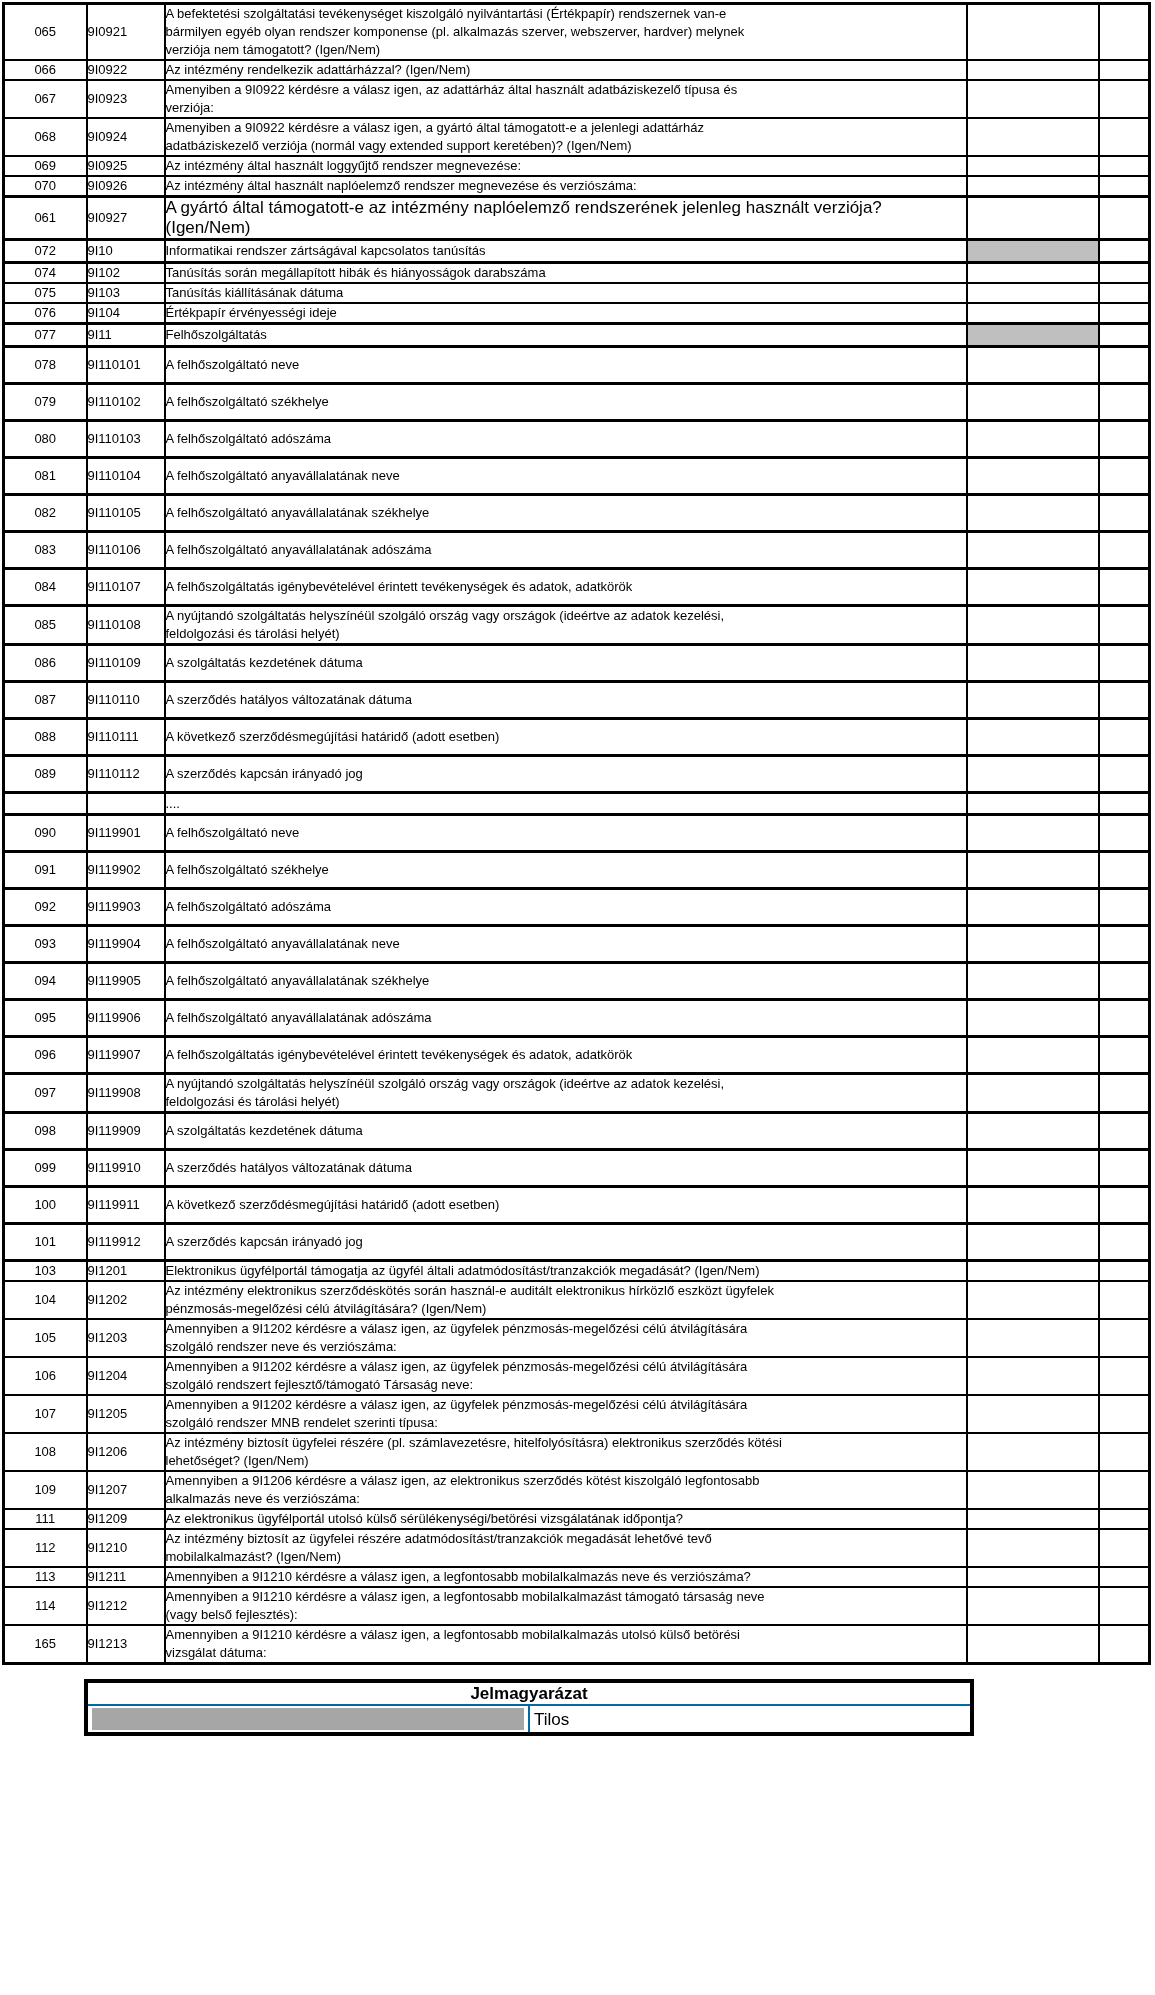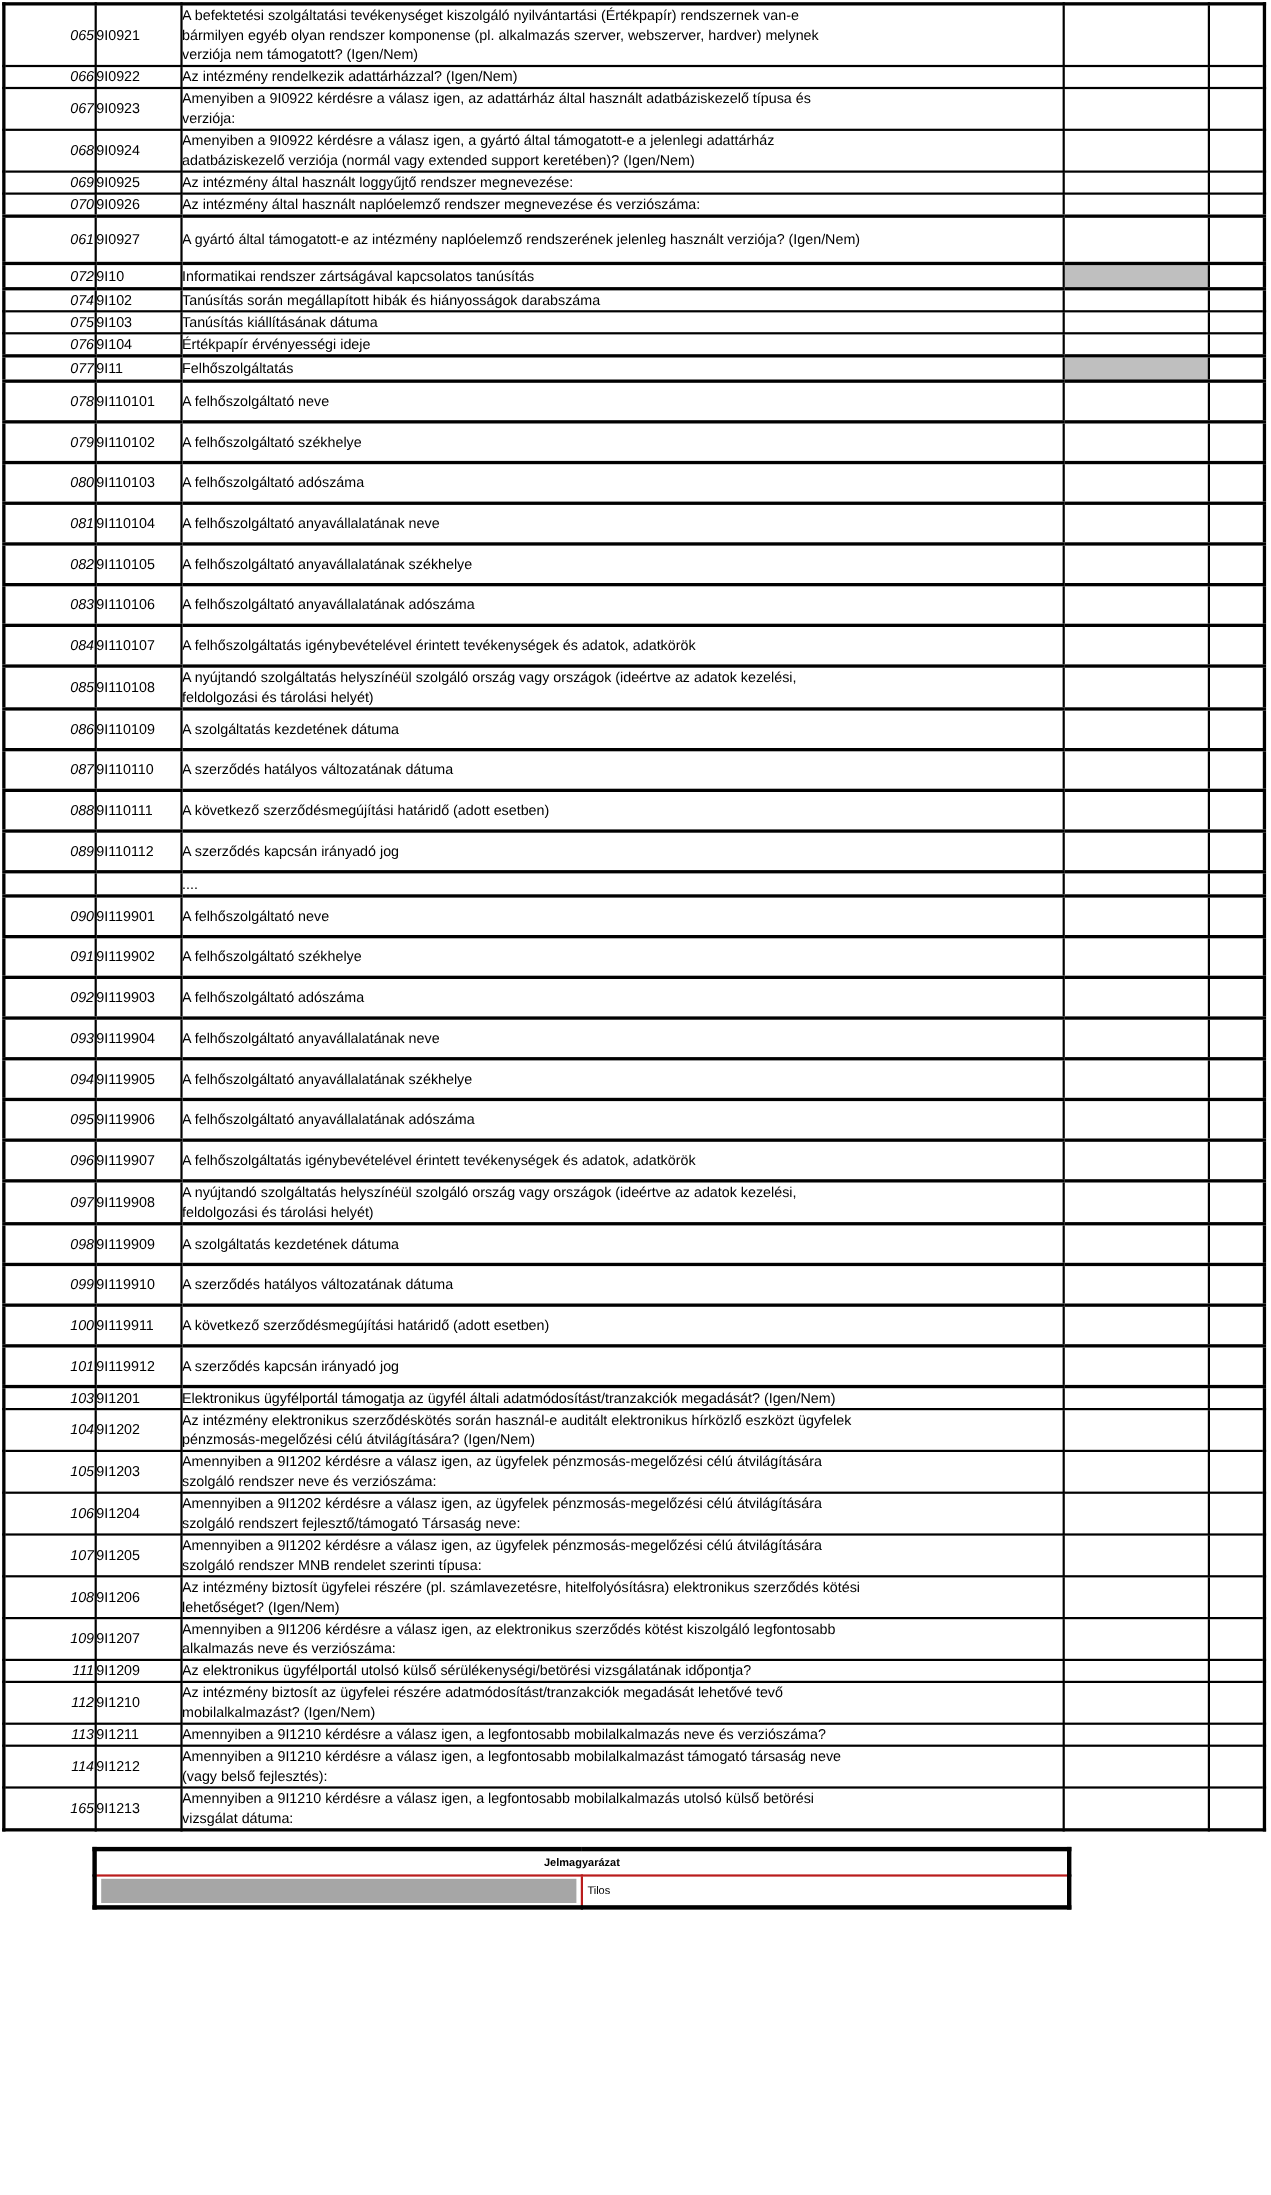--- a/index.html
+++ b/index.html
@@ -28,54 +28,53 @@
     overflow: hidden;
   }
   table.form { border: 3px solid #000; }
   col.c-num   { width: 83px; }
   col.c-code  { width: 78px; }
   col.c-desc  { width: 802px; }
   col.c-ans   { width: 132px; }
   col.c-extra { width: 51px; }
 
   td.num {
-    text-align: right;
-    font-style: italic;
+    text-align: center;
     padding: 1px 2px;
   }
   td.code {
     text-align: left;
     padding: 1px 2px 1px 4px;
   }
   td.desc {
     text-align: left;
     padding: 1px 8px 1px 5px;
     white-space: pre-line;
   }
   td.ans { border-left-width: 4px; }
   td.extra { border-right-width: 3px; }
 
   tr.tall td { height: 34px; border-top-width: 3px; border-bottom-width: 3px; }
   tr.sect td { border-top-width: 3px; border-bottom-width: 3px; height: 20px; }
-  tr.bigger td.desc { font-size: 13px; line-height: 20px; }
+  tr.bigger td.desc { font-size: 17px; line-height: 20px; }
   tr.bigger td { height: 40px; border-top-width: 3px; border-bottom-width: 3px; }
   tr.dots td { height: 19px; }
   tr.base td { height: 17px; }
 
   
   .legend-wrap { margin-top: 14px; margin-left: 82px; }
   table.legend {
     border-collapse: collapse;
     table-layout: fixed;
     width: 890px;
     border: 4px solid #000;
   }
   table.legend td {
-    border: 2px solid #b91c1c;
-    font-size: 10px;
+    border: 2px solid #0369a1;
+    font-size: 17px;
     line-height: 17px;
     padding: 2px 4px;
   }
   td.legend-title {
     text-align: center;
     font-weight: bold;
     border-bottom-width: 3px;
   }
   td.legend-swatch-cell {
     width: 72px;

